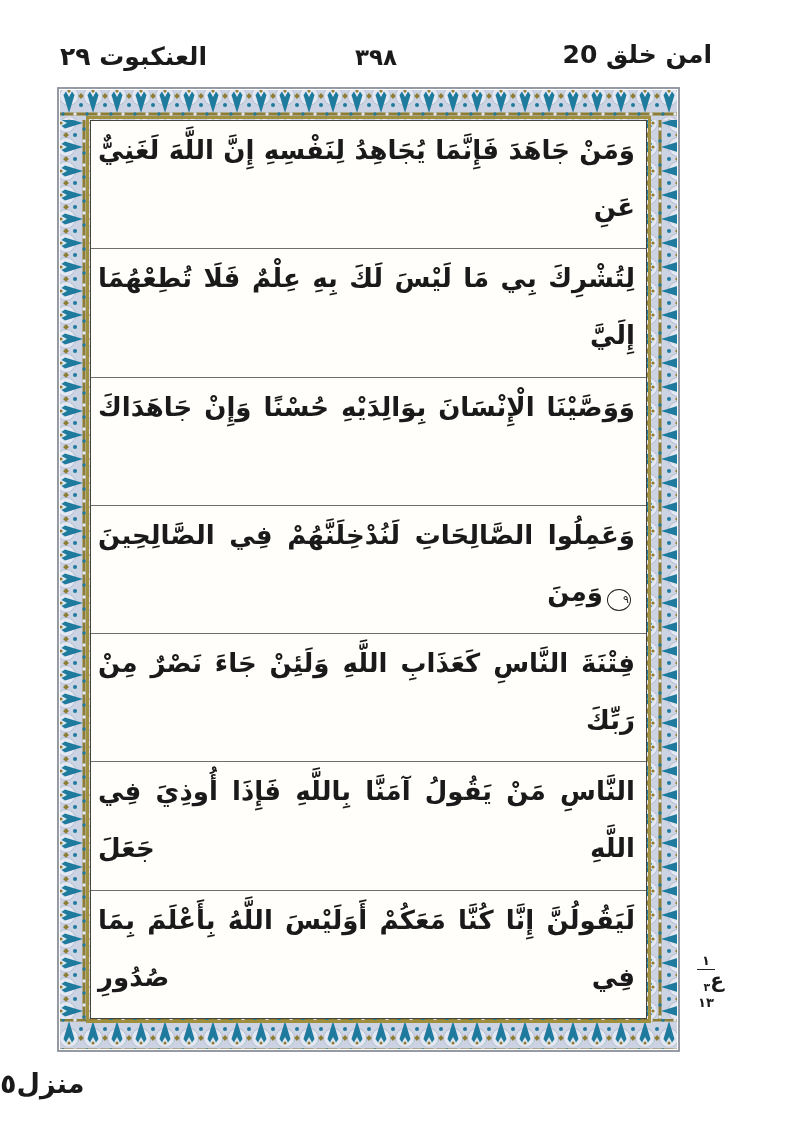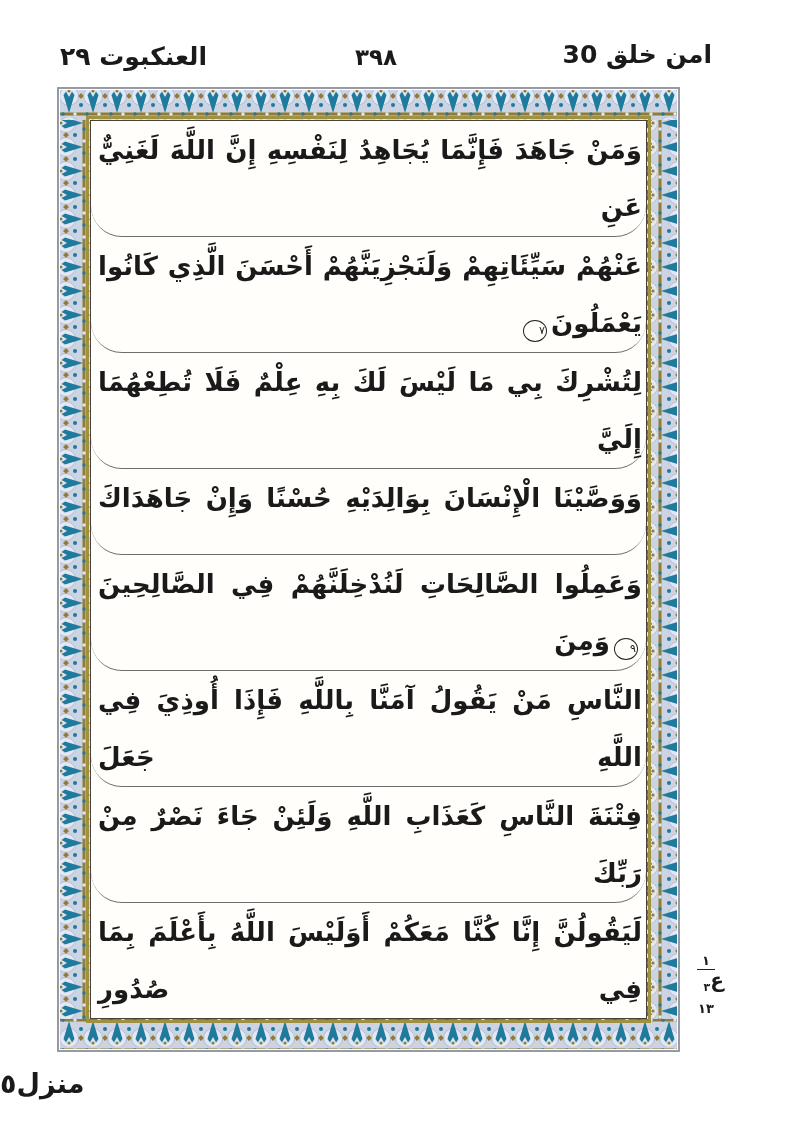--- a/index.html
+++ b/index.html
@@ -24,65 +24,64 @@
     position:absolute;left:33px;top:33px;right:33px;bottom:33px;
     background:#fffefb;
     border:1.5px solid #45433c;
     outline:3px solid #a1903f;
     outline-offset:1px;
     display:flex;flex-direction:column;
   }
   .row{
     flex:1;box-sizing:border-box;
     border-bottom:1px solid #6e6e6e;
-    padding:1px 4px 0 7px;
+    padding:1px 11px 0 7px;
     direction:rtl;
     text-align:justify;
     -moz-text-align-last:justify;
     text-align-last:justify;
     font-size:26px;font-weight:bold;
     line-height:57px;
     white-space:normal;
     overflow:visible;
-    border-radius:31px;
   }
   .row:last-child{border-bottom:none;}
   .txt{font-weight:bold;}
   .aya{
     display:inline-block;min-width:20px;height:20px;
     border:1.4px solid #222;border-radius:50%;
     font-size:11px;font-weight:normal;line-height:19px;
     text-align:center;vertical-align:-2px;margin:0 4px;
     padding:0 1px;position:relative;letter-spacing:0;
   }
 
   
   .ruku{
     position:absolute;left:688px;top:952px;width:36px;
     text-align:center;direction:rtl;font-weight:bold;line-height:1.05;
   }
   .ruku .r-top{font-size:13px;display:inline-block;border-bottom:1.5px solid #222;padding:0 5px 1px 5px;}
   .ruku .r-mid{font-size:20px;display:block;margin-left:30px;}
   .ruku .r-cnt{font-size:11px;vertical-align:-4px;}
-  .ruku .r-bot{font-size:13px;display:block;margin-top:9px;}
+  .ruku .r-bot{font-size:13px;display:block;margin-top:3px;}
 
   
   .manzil{
     position:absolute;left:0;right:40px;top:1068px;
     text-align:left;font-size:27px;font-weight:bold;direction:rtl;
   }
 </style>
 </head>
 <body>
 
 <div class="page">
 
   <div class="h-left">العنكبوت ٢٩</div>
   <div class="h-center">٣٩٨</div>
-  <div class="h-right">امن خلق 30</div>
+  <div class="h-right">امن خلق 20</div>
 
   <div class="frame">
     <svg viewBox="0 0 623 965" aria-hidden="true">
       <defs>
         <g id="motif">
           <rect width="24" height="30" fill="#ccd3e2"></rect>
           <circle cx="12" cy="9" r="9.5" fill="#e3e7f1" stroke="#a9b2cb" stroke-width="0.8"></circle>
           <polygon points="12,26 6.5,8 9,4.5 12,10 15,4.5 17.5,8" fill="#1e7b9d"></polygon>
           <circle cx="12" cy="4" r="1.6" fill="#8e7d35"></circle>
           <polygon points="0,6 2.8,9 0,12 -2.8,9" fill="#8e7d35"></polygon>
@@ -108,26 +107,25 @@
       </defs>
       <rect x="0" y="0" width="623" height="965" fill="#ffffff"></rect>
       <rect x="3" y="3" width="30" height="959" fill="url(#pl)"></rect>
       <rect x="590" y="3" width="30" height="959" fill="url(#pr)"></rect>
       <rect x="3" y="3" width="617" height="30" fill="url(#pt)"></rect>
       <rect x="3" y="932" width="617" height="30" fill="url(#pb)"></rect>
       <rect x="1" y="1" width="621" height="963" fill="none" stroke="#8a8f9b" stroke-width="1.8"></rect>
     </svg>
     <div class="textbox">
         <div class="row"><span class="txt">وَمَنْ جَاهَدَ فَإِنَّمَا يُجَاهِدُ لِنَفْسِهِ إِنَّ اللَّهَ لَغَنِيٌّ عَنِ</span></div>
-        <div class="row"><span class="txt">عَنْهُمْ سَيِّئَاتِهِمْ وَلَنَجْزِيَنَّهُمْ أَحْسَنَ الَّذِي كَانُوا يَعْمَلُونَ</span><span class="aya">٧</span></div>
         <div class="row"><span class="txt">لِتُشْرِكَ بِي مَا لَيْسَ لَكَ بِهِ عِلْمٌ فَلَا تُطِعْهُمَا إِلَيَّ</span></div>
         <div class="row"><span class="txt">وَوَصَّيْنَا الْإِنْسَانَ بِوَالِدَيْهِ حُسْنًا وَإِنْ جَاهَدَاكَ</span></div>
         <div class="row"><span class="txt">وَعَمِلُوا الصَّالِحَاتِ لَنُدْخِلَنَّهُمْ فِي الصَّالِحِينَ</span><span class="aya">٩</span><span class="txt">وَمِنَ</span></div>
+        <div class="row"><span class="txt">فِتْنَةَ النَّاسِ كَعَذَابِ اللَّهِ وَلَئِنْ جَاءَ نَصْرٌ مِنْ رَبِّكَ</span></div>
         <div class="row"><span class="txt">النَّاسِ مَنْ يَقُولُ آمَنَّا بِاللَّهِ فَإِذَا أُوذِيَ فِي اللَّهِ جَعَلَ</span></div>
-        <div class="row"><span class="txt">فِتْنَةَ النَّاسِ كَعَذَابِ اللَّهِ وَلَئِنْ جَاءَ نَصْرٌ مِنْ رَبِّكَ</span></div>
         <div class="row"><span class="txt">لَيَقُولُنَّ إِنَّا كُنَّا مَعَكُمْ أَوَلَيْسَ اللَّهُ بِأَعْلَمَ بِمَا فِي صُدُورِ</span></div>
       </div>
   </div>
 
   <div class="ruku">
     <span class="r-top">١</span>
     <span class="r-mid"><span>ع</span><span class="r-cnt">٣</span></span>
     <span class="r-bot">١٣</span>
   </div>
 

